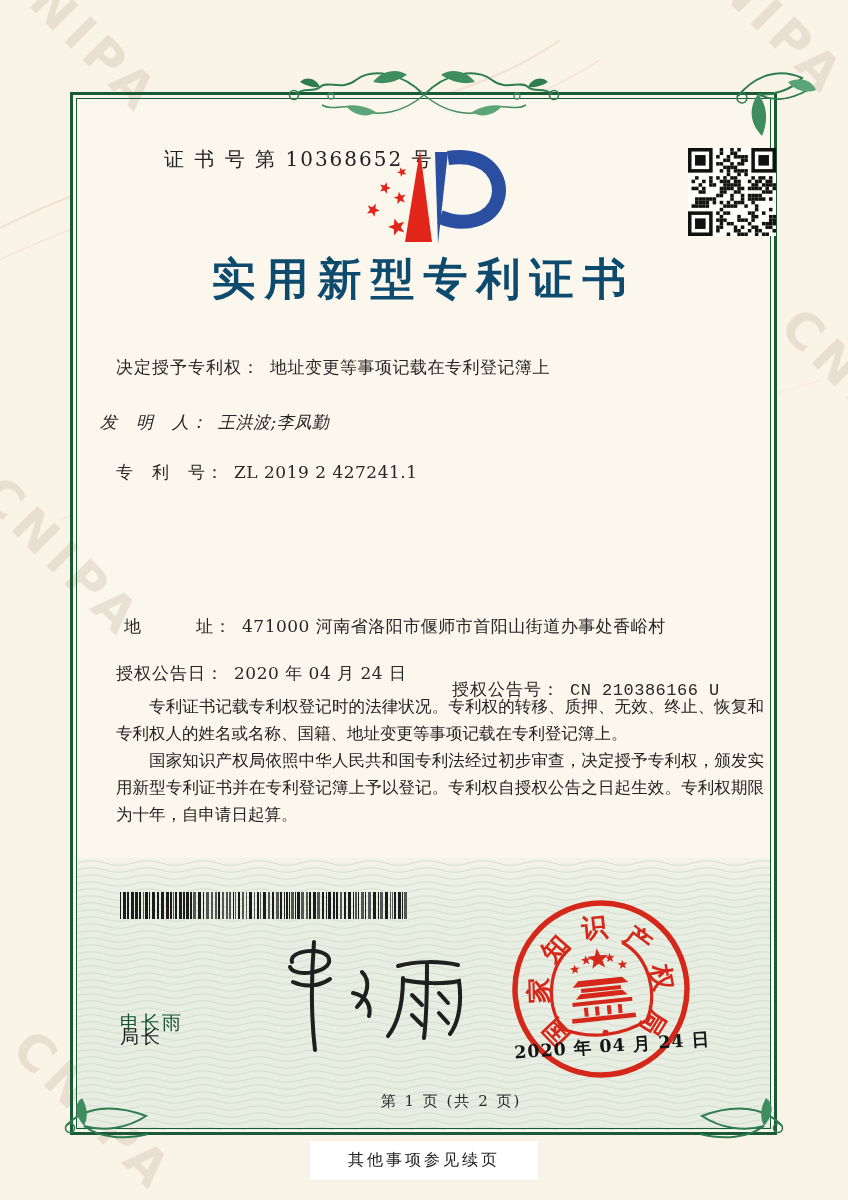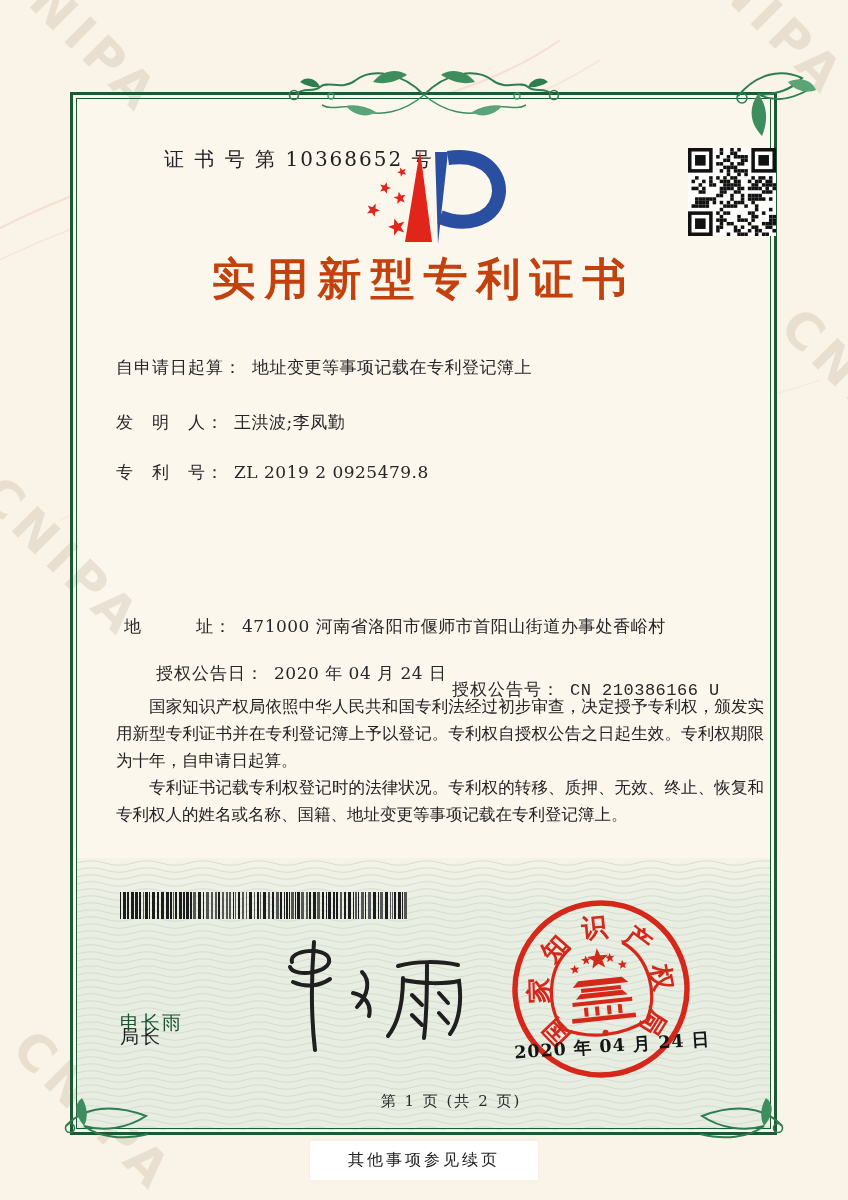--- a/index.html
+++ b/index.html
@@ -21,21 +21,21 @@
     position:absolute; left:77px; top:858px; width:693px; height:272px; z-index:2;
     background:linear-gradient(180deg,#f4f3e7 0px,#e9eee3 46px,#e8ede2 100%);
   }
   .band svg { position:absolute; left:0; top:0; }
   .content { position:absolute; z-index:4; }
   #cert-number { left:116px; top:146px; font-size:20px; letter-spacing:2px; color:#222;margin-left:48px; }
   #logo { left:340px; top:138px; width:170px; height:125px; }
   #qr { left:688px; top:148px; width:88px; height:88px; }
   #title {
     left:70px; top:250px; width:707px; text-align:center;
-    font-size:44px; font-weight:bold; letter-spacing:9px; color:#c2410c;
+    font-size:44px; font-weight:bold; letter-spacing:9px; color:#0c4a6e;
   }
   .field-row { position:absolute; z-index:4; font-size:17px; color:#262626; white-space:nowrap; }
   .field-row .lbl { letter-spacing:1px; }
   .field-row .val { margin-left:10px; letter-spacing:0.5px; }
   #paragraphs {
     left:116px; top:694px; width:648px; font-size:16.5px; line-height:1.63;
     color:#222; text-align:justify;
   }
   #paragraphs p { text-indent:2em; }
   #barcode { left:120px; top:892px; width:290px; height:27px; }
@@ -377,41 +377,41 @@
       <rect x="19" y="1" width="5" height="5" fill="#fdfdfb"></rect>
       <rect x="20" y="2" width="3" height="3" fill="#111"></rect>
       <rect x="0" y="18" width="7" height="7" fill="#111"></rect>
       <rect x="1" y="19" width="5" height="5" fill="#fdfdfb"></rect>
       <rect x="2" y="20" width="3" height="3" fill="#111"></rect>
     </svg>
 
   <div class="content" id="title">实用新型专利证书</div>
 
   <div class="field-row" style="left:116px; top:356px;">
-    <span class="lbl">自申请日起算：</span><span class="val">地址变更等事项记载在专利登记簿上</span>
-  </div>
-  <div class="field-row" style="left:116px; top:411px;">
+    <span class="lbl">决定授予专利权：</span><span class="val">地址变更等事项记载在专利登记簿上</span>
+  </div>
+  <div class="field-row" style="left:100px; top:411px;font-style:italic;">
     <span class="lbl">发　明　人：</span><span class="val">王洪波;李凤勤</span>
   </div>
   <div class="field-row" style="left:116px; top:461px;">
-    <span class="lbl">专　利　号：</span><span class="val">ZL 2019 2 0925479.8</span>
+    <span class="lbl">专　利　号：</span><span class="val">ZL 2019 2 427241.1</span>
   </div>
   <div class="field-row" style="left:124px; top:615px;">
     <span class="lbl">地　　　址：</span><span class="val">471000 河南省洛阳市偃师市首阳山街道办事处香峪村</span>
   </div>
-  <div class="field-row" style="left:116px; top:662px;margin-left:40px;">
+  <div class="field-row" style="left:116px; top:662px;">
     <span class="lbl">授权公告日：</span><span class="val">2020 年 04 月 24 日</span>
   </div>
   <div class="field-row" style="left:452px; top:678px;font-family:Liberation Mono, monospace;">
     <span class="lbl">授权公告号：</span><span class="val">CN 210386166 U</span>
   </div>
 
   <div class="content" id="paragraphs">
+    <p>专利证书记载专利权登记时的法律状况。专利权的转移、质押、无效、终止、恢复和专利权人的姓名或名称、国籍、地址变更等事项记载在专利登记簿上。</p>
     <p>国家知识产权局依照中华人民共和国专利法经过初步审查，决定授予专利权，颁发实用新型专利证书并在专利登记簿上予以登记。专利权自授权公告之日起生效。专利权期限为十年，自申请日起算。</p>
-    <p>专利证书记载专利权登记时的法律状况。专利权的转移、质押、无效、终止、恢复和专利权人的姓名或名称、国籍、地址变更等事项记载在专利登记簿上。</p>
   </div>
 
   <svg class="content" id="barcode" viewBox="0 0 290 27">
       <rect x="0" y="0" width="1" height="27" fill="#1c1c1c"></rect>
       <rect x="3" y="0" width="3" height="27" fill="#1c1c1c"></rect>
       <rect x="7" y="0" width="2" height="27" fill="#1c1c1c"></rect>
       <rect x="11" y="0" width="3" height="27" fill="#1c1c1c"></rect>
       <rect x="15" y="0" width="3" height="27" fill="#1c1c1c"></rect>
       <rect x="19" y="0" width="2" height="27" fill="#1c1c1c"></rect>
       <rect x="23" y="0" width="1" height="27" fill="#555"></rect>

